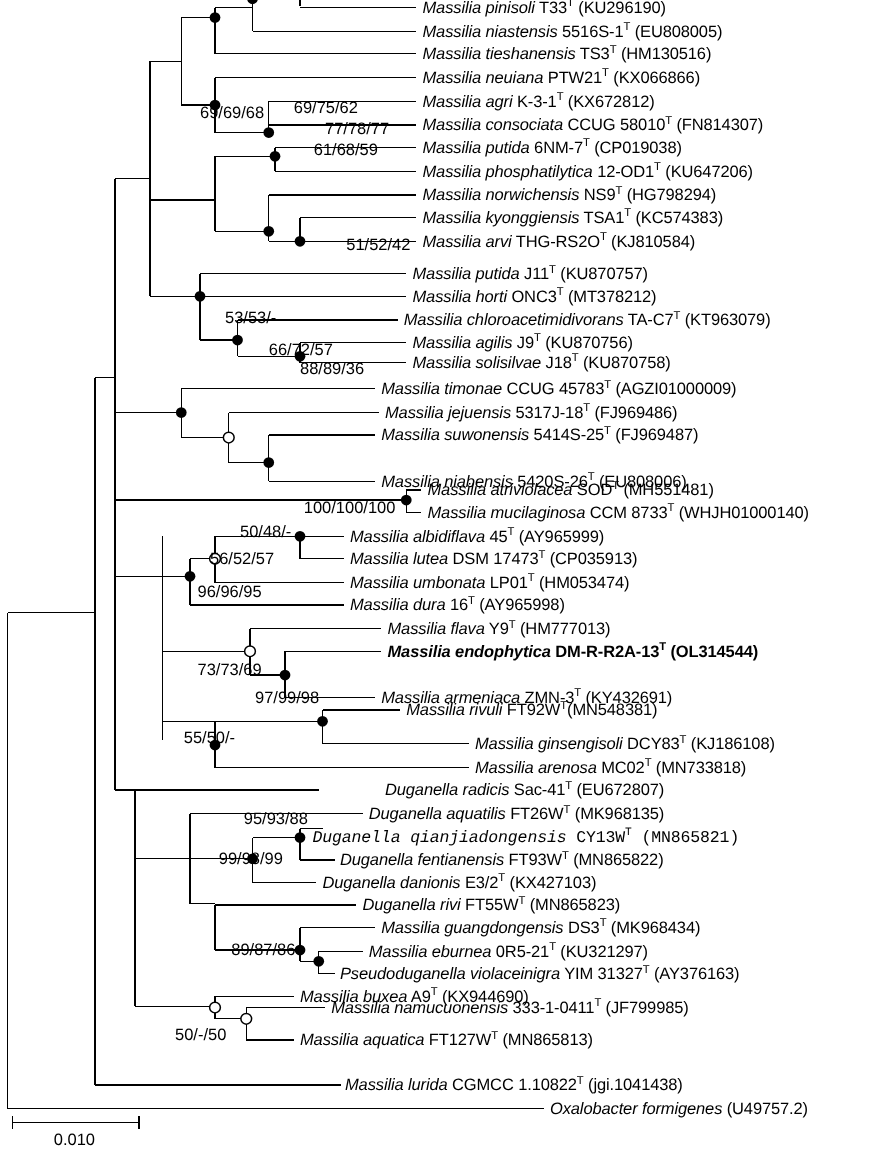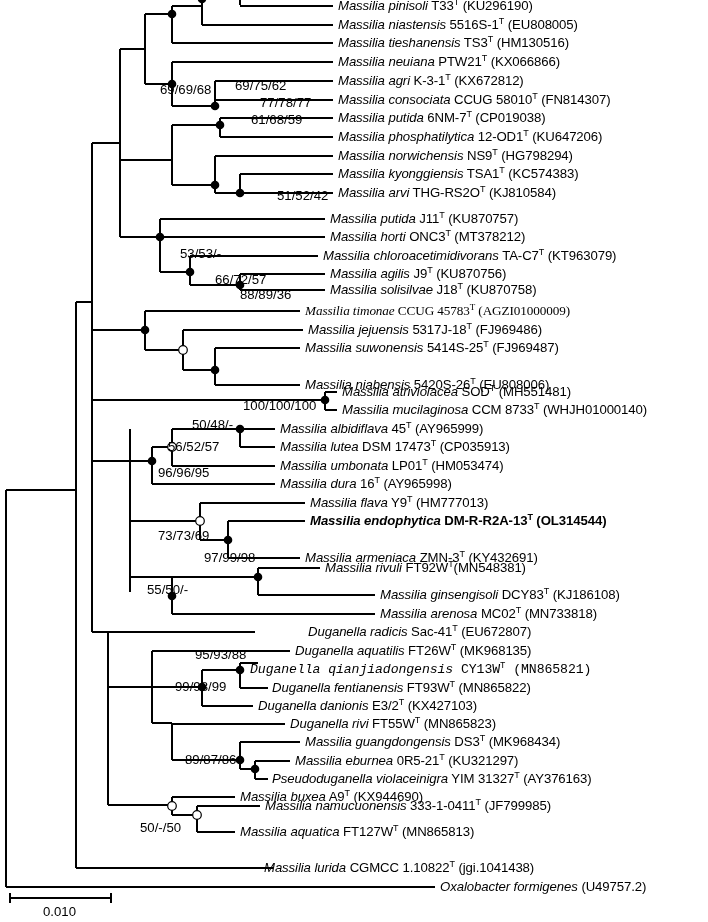--- a/index.html
+++ b/index.html
@@ -275,21 +275,21 @@
       <div class="taxon-label" style="left: 338px; top: 118px;"><i>Massilia putida</i> 6NM-7<span class="sup">T</span> (CP019038)</div>
       <div class="taxon-label" style="left: 338px; top: 137px;"><i>Massilia phosphatilytica</i> 12-OD1<span class="sup">T</span> (KU647206)</div>
       <div class="taxon-label" style="left: 338px; top: 156px;"><i>Massilia norwichensis</i> NS9<span class="sup">T</span> (HG798294)</div>
       <div class="taxon-label" style="left: 338px; top: 174px;"><i>Massilia kyonggiensis</i> TSA1<span class="sup">T</span> (KC574383)</div>
       <div class="taxon-label" style="left: 338px; top: 193px;"><i>Massilia arvi</i> THG-RS2O<span class="sup">T</span> (KJ810584)</div>
       <div class="taxon-label" style="left: 330px; top: 219px;"><i>Massilia putida</i> J11<span class="sup">T</span> (KU870757)</div>
       <div class="taxon-label" style="left: 330px; top: 237px; text-align: right;"><i>Massilia horti</i> ONC3<span class="sup">T</span> (MT378212)</div>
       <div class="taxon-label" style="left: 323px; top: 256px;"><i>Massilia chloroacetimidivorans</i> TA-C7<span class="sup">T</span> (KT963079)</div>
       <div class="taxon-label" style="left: 330px; top: 274px;"><i>Massilia agilis</i> J9<span class="sup">T</span> (KU870756)</div>
       <div class="taxon-label" style="left: 330px; top: 290px;"><i>Massilia solisilvae</i> J18<span class="sup">T</span> (KU870758)</div>
-      <div class="taxon-label" style="left: 305px; top: 311px; font-family: Liberation Serif, serif;"><i>Massilia timonae</i> CCUG 45783<span class="sup">T</span> (AGZI01000009)</div>
+      <div class="taxon-label" style="left: 305px; top: 311px;"><i>Massilia timonae</i> CCUG 45783<span class="sup">T</span> (AGZI01000009)</div>
       <div class="taxon-label" style="left: 308px; top: 330px;"><i>Massilia jejuensis</i> 5317J-18<span class="sup">T</span> (FJ969486)</div>
       <div class="taxon-label" style="left: 305px; top: 348px;"><i>Massilia suwonensis</i> 5414S-25<span class="sup">T</span> (FJ969487)</div>
       <div class="taxon-label" style="left: 305px; top: 385px;"><i>Massilia niabensis</i> 5420S-26<span class="sup">T</span> (EU808006)</div>
       <div class="taxon-label" style="left: 342px; top: 392px;"><i>Massilia atriviolacea</i> SOD<span class="sup">T</span> (MH551481)</div>
       <div class="taxon-label" style="left: 342px; top: 410px;"><i>Massilia mucilaginosa</i> CCM 8733<span class="sup">T</span> (WHJH01000140)</div>
       <div class="taxon-label" style="left: 280px; top: 429px;"><i>Massilia albidiflava</i> 45<span class="sup">T</span> (AY965999)</div>
       <div class="taxon-label" style="left: 280px; top: 447px;"><i>Massilia lutea</i> DSM 17473<span class="sup">T</span> (CP035913)</div>
       <div class="taxon-label" style="left: 280px; top: 466px;"><i>Massilia umbonata</i> LP01<span class="sup">T</span> (HM053474)</div>
       <div class="taxon-label" style="left: 280px; top: 484px;"><i>Massilia dura</i> 16<span class="sup">T</span>  (AY965998)</div>
       <div class="taxon-label" style="left: 310px; top: 503px;"><i>Massilia flava</i> Y9<span class="sup">T</span> (HM777013)</div>
@@ -303,21 +303,21 @@
       <div class="taxon-label" style="left: 250px; top: 670px; font-family: Liberation Mono, monospace;"><i>Duganella qianjiadongensis</i> CY13W<span class="sup">T</span> (MN865821)</div>
       <div class="taxon-label" style="left: 272px; top: 688px;"><i>Duganella fentianensis</i> FT93W<span class="sup">T</span> (MN865822)</div>
       <div class="taxon-label" style="left: 258px; top: 706px;"><i>Duganella danionis</i> E3/2<span class="sup">T</span> (KX427103)</div>
       <div class="taxon-label" style="left: 290px; top: 724px;"><i>Duganella rivi</i> FT55W<span class="sup">T</span> (MN865823)</div>
       <div class="taxon-label" style="left: 305px; top: 742px;"><i>Massilia guangdongensis</i> DS3<span class="sup">T</span> (MK968434)</div>
       <div class="taxon-label" style="left: 295px; top: 761px;"><i>Massilia eburnea</i> 0R5-21<span class="sup">T</span> (KU321297)</div>
       <div class="taxon-label" style="left: 272px; top: 779px;"><i>Pseudoduganella violaceinigra</i> YIM 31327<span class="sup">T</span> (AY376163)</div>
       <div class="taxon-label" style="left: 240px; top: 797px;"><i>Massilia buxea</i> A9<span class="sup">T</span> (KX944690)</div>
       <div class="taxon-label" style="left: 265px; top: 806px;"><i>Massilia namucuonensis</i> 333-1-0411<span class="sup">T</span> (JF799985)</div>
       <div class="taxon-label" style="left: 240px; top: 832px;"><i>Massilia aquatica</i> FT127W<span class="sup">T</span> (MN865813)</div>
-      <div class="taxon-label" style="left: 264px; top: 868px;"><i>Massilia lurida</i> CGMCC 1.10822<span class="sup">T</span> (jgi.1041438)</div>
+      <div class="taxon-label" style="left: 276px; top: 868px;"><i>Massilia lurida</i> CGMCC 1.10822<span class="sup">T</span> (jgi.1041438)</div>
       <div class="taxon-label" style="left: 440px; top: 887px;"><i>Oxalobacter formigenes</i> (U49757.2)</div>
     </div>
 
   <div id="support-layer">
       <div class="support-label" style="left: 160px; top: 90px;">69/69/68</div>
       <div class="support-label" style="left: 235px; top: 86px;">69/75/62</div>
       <div class="support-label" style="left: 260px; top: 103px;">77/78/77</div>
       <div class="support-label" style="left: 251px; top: 120px;">61/68/59</div>
       <div class="support-label" style="left: 277px; top: 196px;">51/52/42</div>
       <div class="support-label" style="left: 180px; top: 254px;">53/53/-</div>

